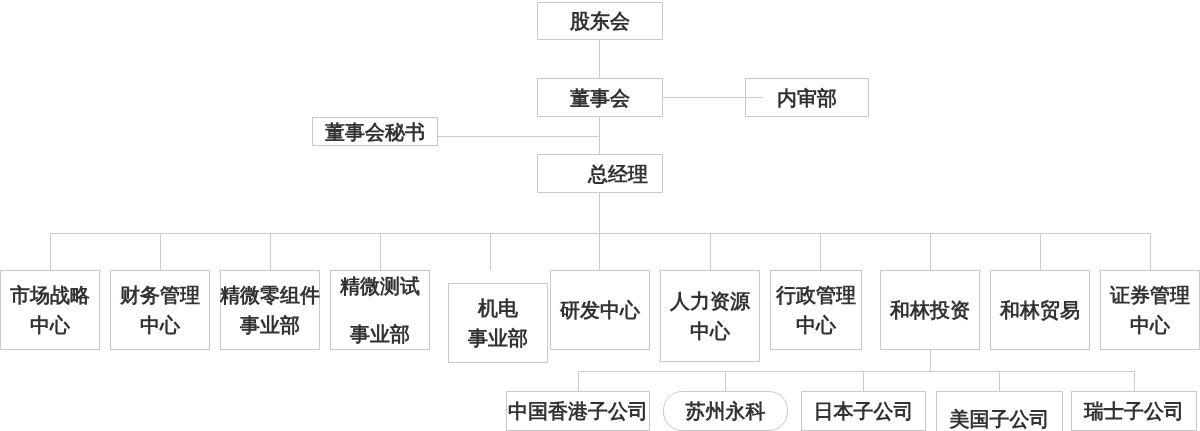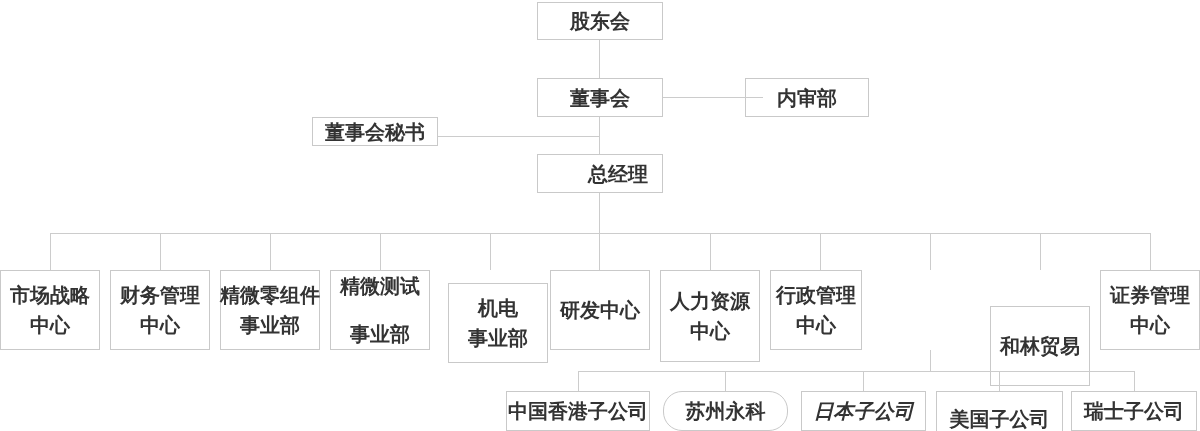--- a/index.html
+++ b/index.html
@@ -82,35 +82,38 @@
     <div>研发中心</div>
   </div>
   <div class="node" style="left:660px;top:270px;width:100px;height:92px;">
     <div>人力资源</div>
     <div>中心</div>
   </div>
   <div class="node" style="left:770px;top:270px;width:92px;height:80px;">
     <div>行政管理</div>
     <div>中心</div>
   </div>
-  <div class="node" style="left:990px;top:270px;width:100px;height:80px;margin-top:36px;">
+  <div class="node" style="left:880px;top:270px;width:100px;height:80px;">
+    <div>和林投资</div>
+  </div>
+  <div class="node" style="left:990px;top:270px;width:100px;height:80px;">
     <div>和林贸易</div>
   </div>
   <div class="node" style="left:1100px;top:270px;width:100px;height:80px;">
     <div>证券管理</div>
     <div>中心</div>
   </div>
 
   <div class="node" style="left:506px;top:391px;width:144px;height:40px;">
     <div>中国香港子公司</div>
   </div>
   <div class="node" style="left:663px;top:391px;width:125px;height:40px;border-radius:19px;">
     <div>苏州永科</div>
   </div>
-  <div class="node" style="left:801px;top:391px;width:125px;height:40px;font-style:italic;">
+  <div class="node" style="left:801px;top:391px;width:125px;height:40px;">
     <div>日本子公司</div>
   </div>
   <div class="node" style="left:936px;top:391px;width:127px;height:56px;">
     <div>美国子公司</div>
   </div>
   <div class="node" style="left:1071px;top:391px;width:126px;height:40px;">
     <div>瑞士子公司</div>
   </div>
 
   <div class="vline" style="left:599px;top:40px;height:38px;"></div>

